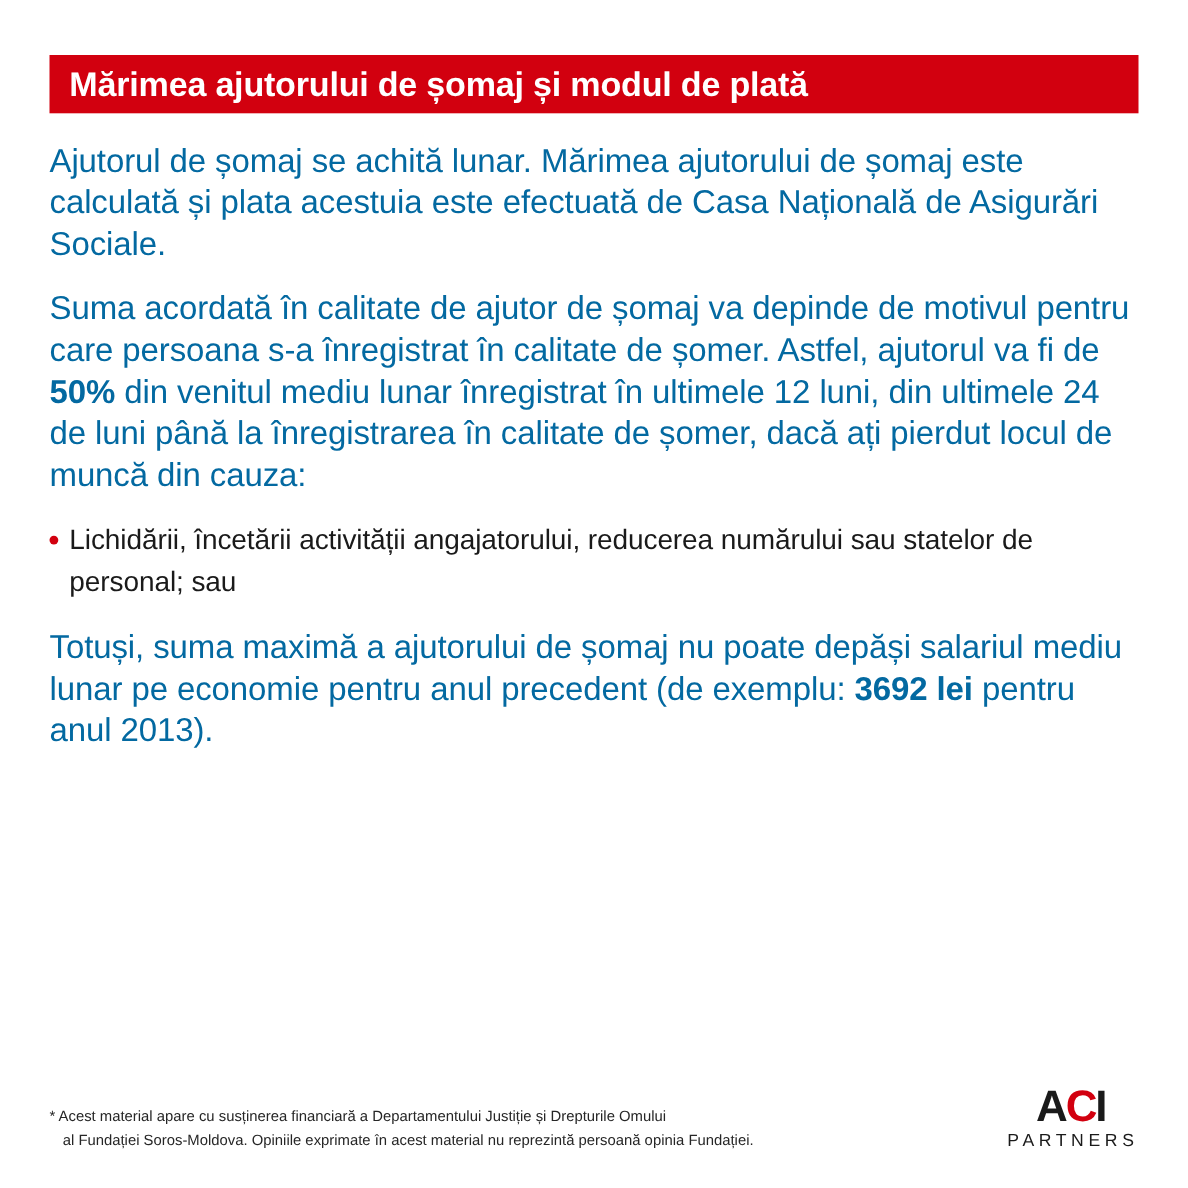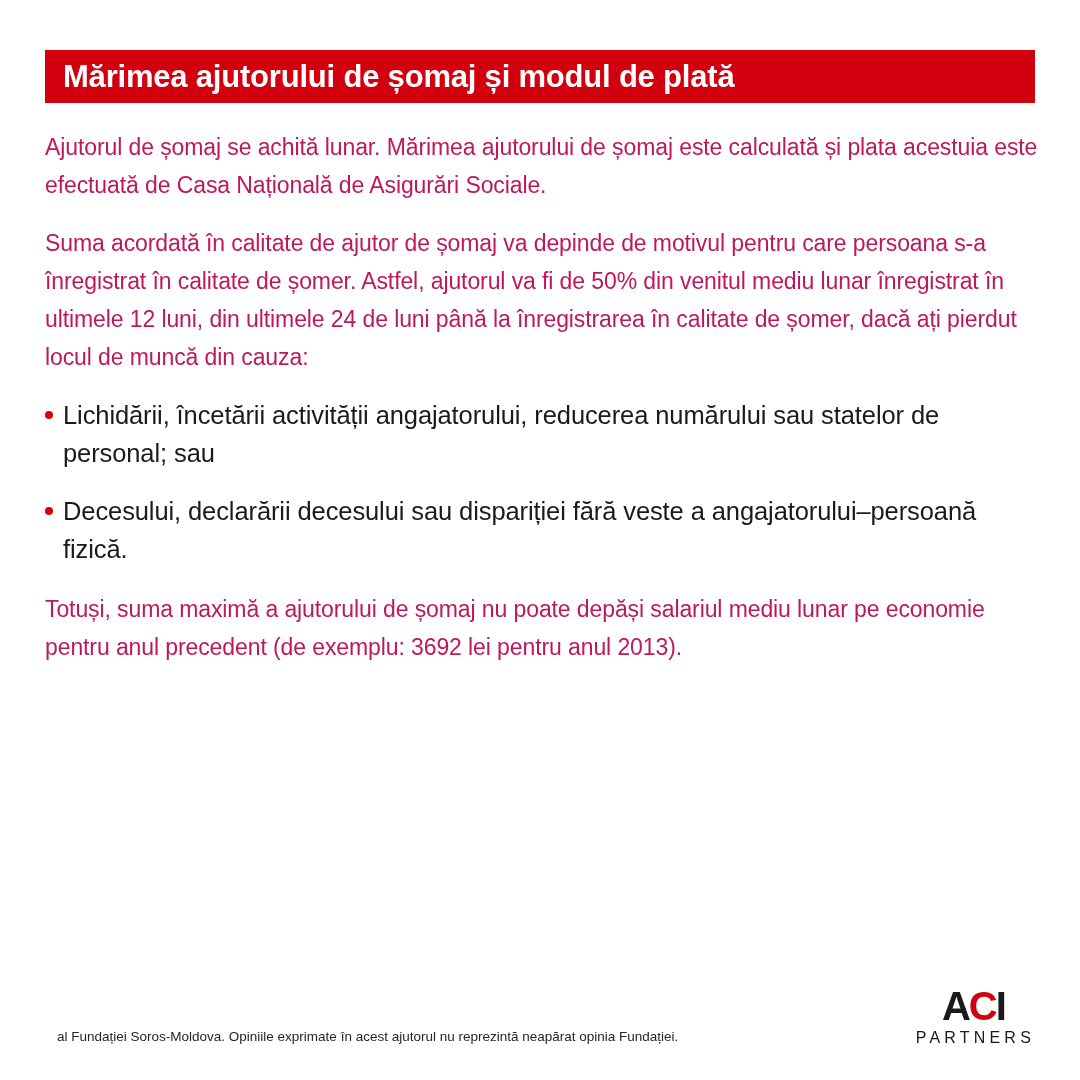--- a/index.html
+++ b/index.html
@@ -48,39 +48,39 @@
 
   
   .content {
     position: absolute;
     left: 45px;
     top: 128px;
     width: 995px;
   }
 
   .para {
-    font-size: 23px;
+    font-size: 30px;
     line-height: 38px;
     margin: 0 0 20px 0;
-    color: #be185d;
+    color: #0369a1;
     letter-spacing: -0.1px;
   }
   .para b, .bullet-text b {
-    font-weight: normal;
+    font-weight: bold;
   }
 
   .bullets {
     list-style: none;
     margin: 0 0 20px 0;
     padding: 0;
   }
   .bullet-item {
     position: relative;
     padding-left: 18px;
-    margin-bottom: 20px;
+    margin-bottom: 32px;
     font-size: 25.5px;
     line-height: 38px;
     letter-spacing: -0.1px;
   }
   .bullet-item:last-child {
     margin-bottom: 0;
   }
   .bullet-dot {
     position: absolute;
     left: 0;
@@ -175,39 +175,36 @@
 
     <p class="para">
       <span>Suma acordată în calitate de ajutor de șomaj va depinde de motivul pentru care persoana s-a înregistrat în calitate de șomer. Astfel, ajutorul va fi de </span><b>50%</b><span> din venitul mediu lunar înregistrat în ultimele 12 luni, din ultimele 24 de luni până la înregistrarea în calitate de șomer, dacă ați pierdut locul de muncă din cauza:</span>
     </p>
 
     <ul class="bullets">
       <li class="bullet-item">
         <span class="bullet-dot"></span>
         <span class="bullet-text">Lichidării, încetării activității angajatorului, reducerea numărului sau statelor de personal; sau</span>
       </li>
-      <li class="bullet-item">
-        <span class="bullet-dot"></span>
-        <span class="bullet-text">Decesului, declarării decesului sau dispariției fără veste a angajatorului–persoană fizică.</span>
-      </li>
     </ul>
 
     <div class="spacer-block"></div>
 
 
     <p class="para">
       <span>Totuși, suma maximă a ajutorului de șomaj nu poate depăși salariul mediu lunar pe economie pentru anul precedent (de exemplu: </span><b>3692 lei</b><span> pentru anul 2013).</span>
     </p>
 
   </div>
 
   <div class="footer">
 
     <div class="footer-note">
-      <span class="note-line-2">al Fundației Soros-Moldova. Opiniile exprimate în acest ajutorul nu reprezintă neapărat opinia Fundației.</span>
+      <span class="note-line-1">* Acest material apare cu susținerea financiară a Departamentului Justiție și Drepturile Omului</span>
+      <span class="note-line-2">al Fundației Soros-Moldova. Opiniile exprimate în acest material nu reprezintă persoană opinia Fundației.</span>
     </div>
 
     <div class="footer-logos">
 
       <div class="aci-logo">
         <div class="aci-word">
             <span>A</span>
             <span class="aci-c">C</span>
             <span>I</span>
           </div>

